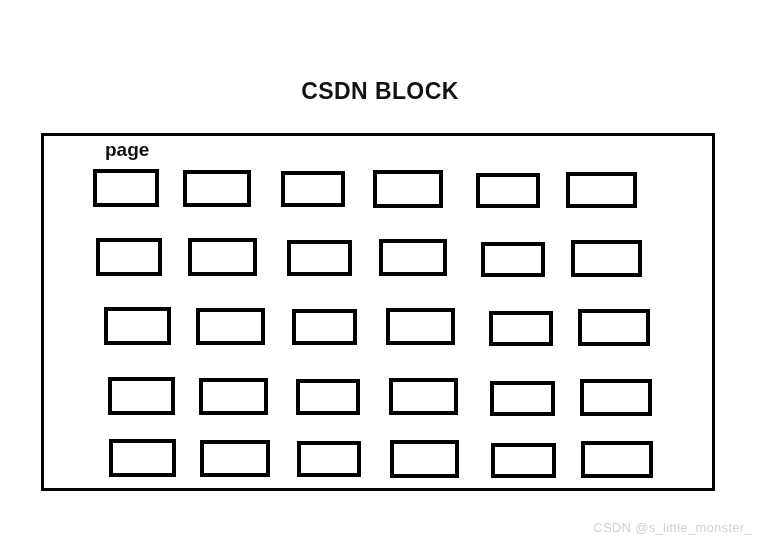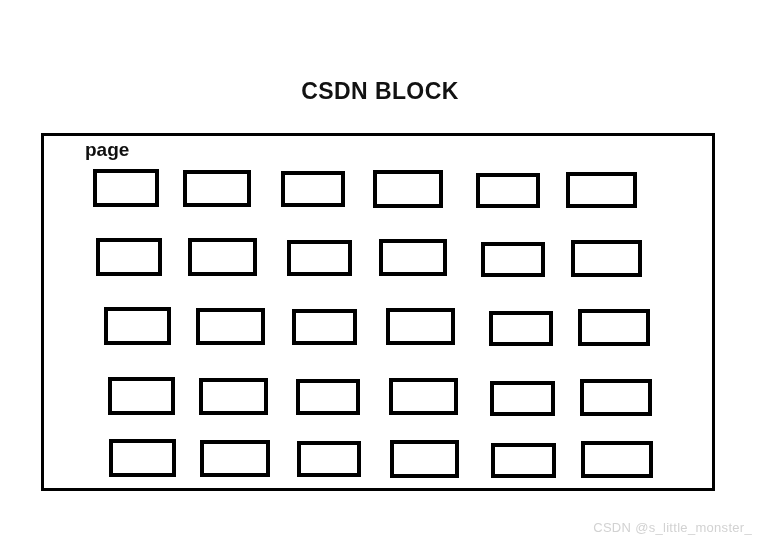--- a/index.html
+++ b/index.html
@@ -44,21 +44,21 @@
     width: 674px;
     height: 358px;
     border: 3px solid #000000;
     box-sizing: border-box;
     background: #ffffff;
   }
 
   
   .page-label {
     position: absolute;
-    left: 85px;
+    left: 105px;
     top: 140px;
     font-size: 19px;
     font-weight: bold;
     color: #101010;
     line-height: 20px;
     font-family: "Liberation Sans", sans-serif;
     white-space: nowrap;
   }
 
   

